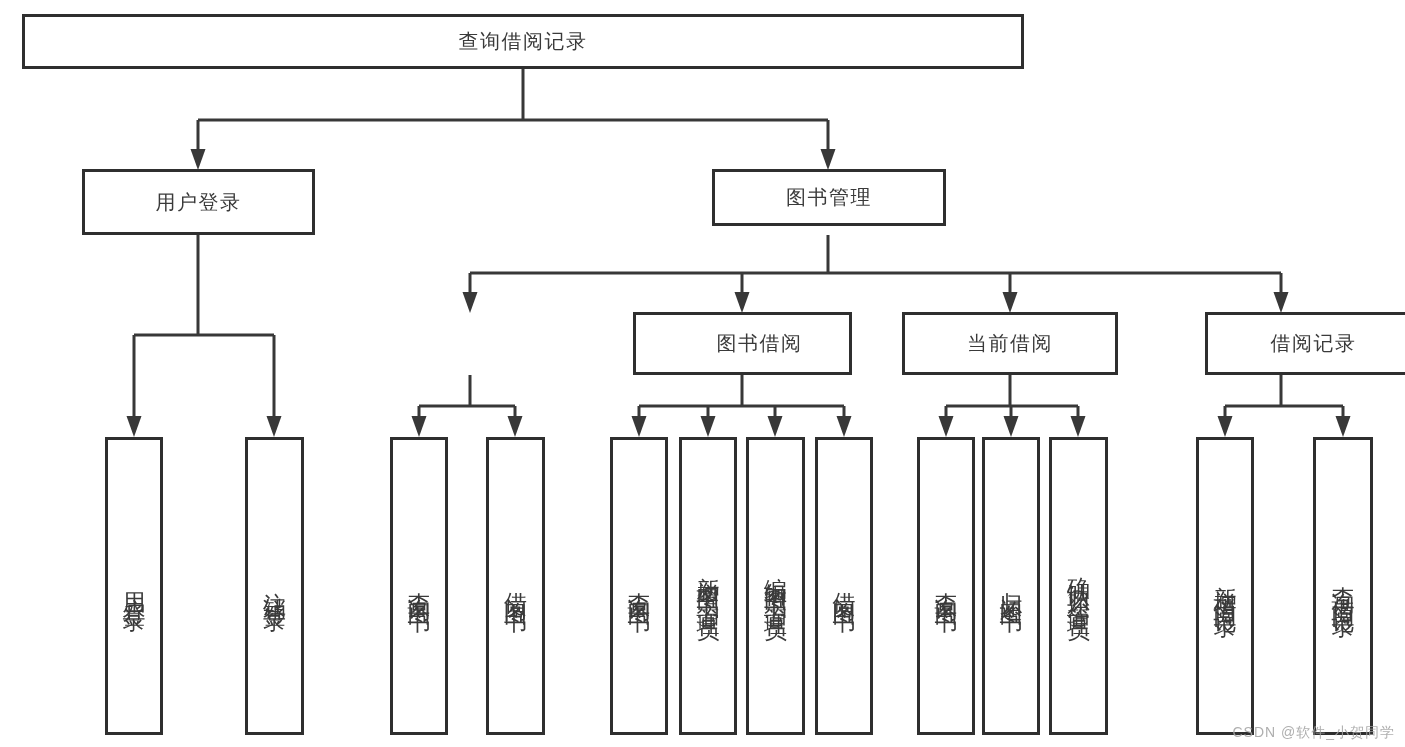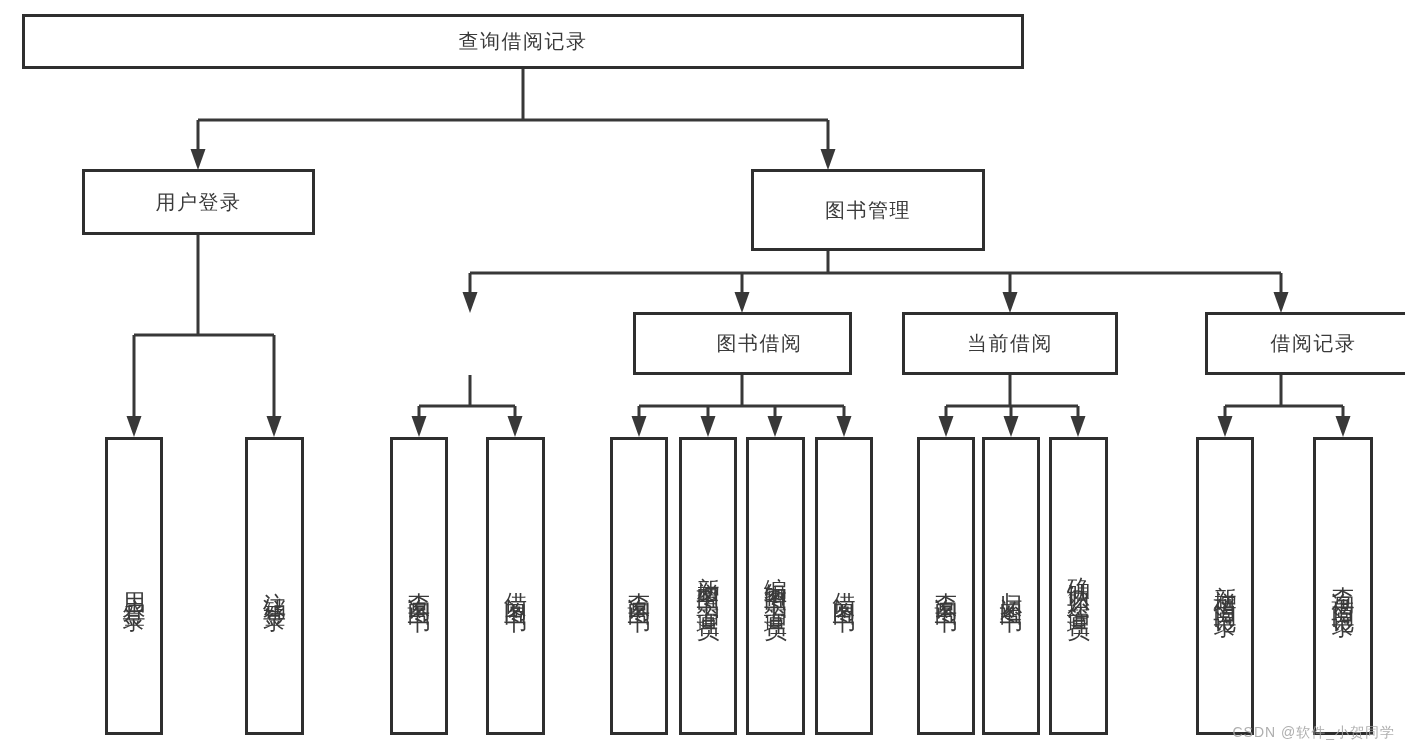--- a/index.html
+++ b/index.html
@@ -95,21 +95,21 @@
       <polygon points="1003.5,416 1018.5,416 1011,437"></polygon>
       <polygon points="1070.5,416 1085.5,416 1078,437"></polygon>
       <polygon points="1217.5,416 1232.5,416 1225,437"></polygon>
       <polygon points="1335.5,416 1350.5,416 1343,437"></polygon>
     </g>
   </svg>
 
   <div class="hnode" style="left:22px; top:14px; width:1002px; height:55px;">查询借阅记录</div>
 
   <div class="hnode" style="left:82px; top:169px; width:233px; height:66px;">用户登录</div>
-  <div class="hnode" style="left:712px; top:169px; width:234px; height:82px;margin-left:39px;">图书管理</div>
+  <div class="hnode" style="left:712px; top:169px; width:234px; height:57px;">图书管理</div>
 
   <div class="hnode" style="left:633px; top:312px; width:219px; height:63px;padding-left:34px;">图书借阅</div>
   <div class="hnode" style="left:902px; top:312px; width:216px; height:63px;">当前借阅</div>
   <div class="hnode" style="left:1205px; top:312px; width:217px; height:63px;">借阅记录</div>
 
   <div class="vnode" style="left:105px; top:437px; width:58px; height:298px;">
     <span class="vtext">用户登录</span>
   </div>
   <div class="vnode" style="left:245px; top:437px; width:59px; height:298px;">
     <span class="vtext">注销登录</span>

